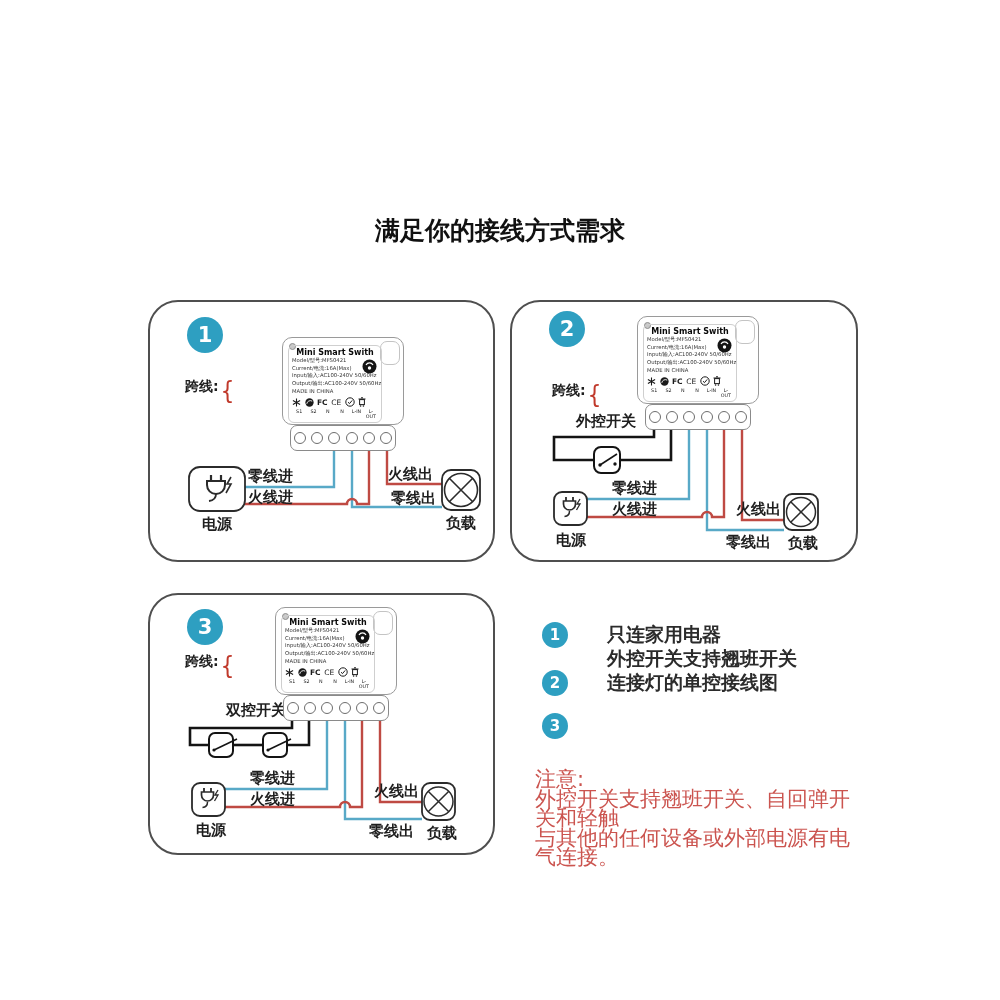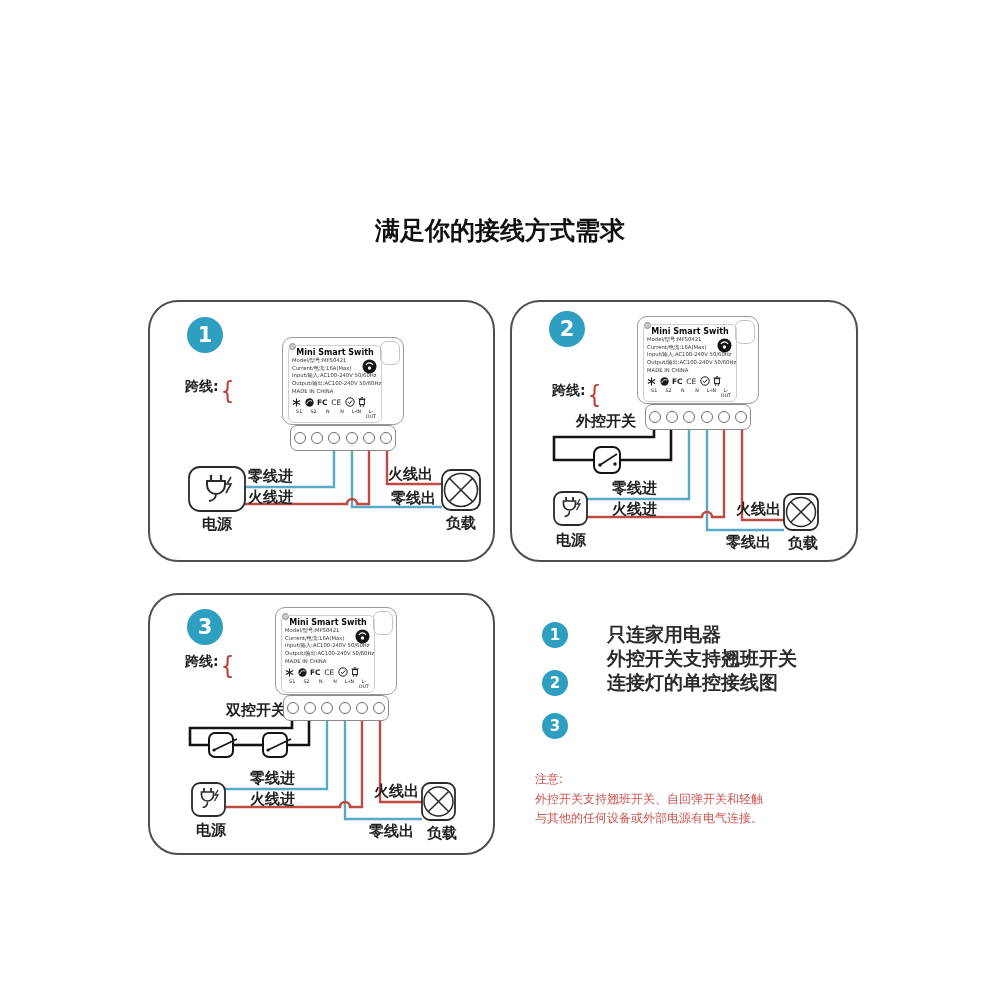--- a/index.html
+++ b/index.html
@@ -50,21 +50,21 @@
   .term-slot { flex:1; display:flex; justify-content:center; }
   .term-circle { width:12px; height:12px; border:1.6px solid #6d6d6d; border-radius:50%; background:#fff; }
 
   
   .legend-row { position:absolute; display:flex; gap:15px; }
   .legend-circle { width:26px; height:26px; border-radius:50%; background:#2e9fc1; color:#fff;
            font-size:15px; font-weight:700; text-align:center; line-height:26px; flex:0 0 26px; }
   .legend-text { font-size:19px; font-weight:600; color:#2b2b2b; line-height:24px;margin-left:24px; }
 
   .note { position:absolute; left:535px; top:770px; width:335px;
-          font-size:12px; line-height:19.5px; font-weight:500; color:#cb544f; }
+          font-size:21px; line-height:19.5px; font-weight:500; color:#cb544f; }
 </style>
 </head>
 <body>
 
 <div class="page">
 
   <div class="subtitle">满足你的接线方式需求</div>
 
   <section class="panel" id="panel1">
     <svg class="wires" width="345" height="260" viewBox="0 0 345 260">

